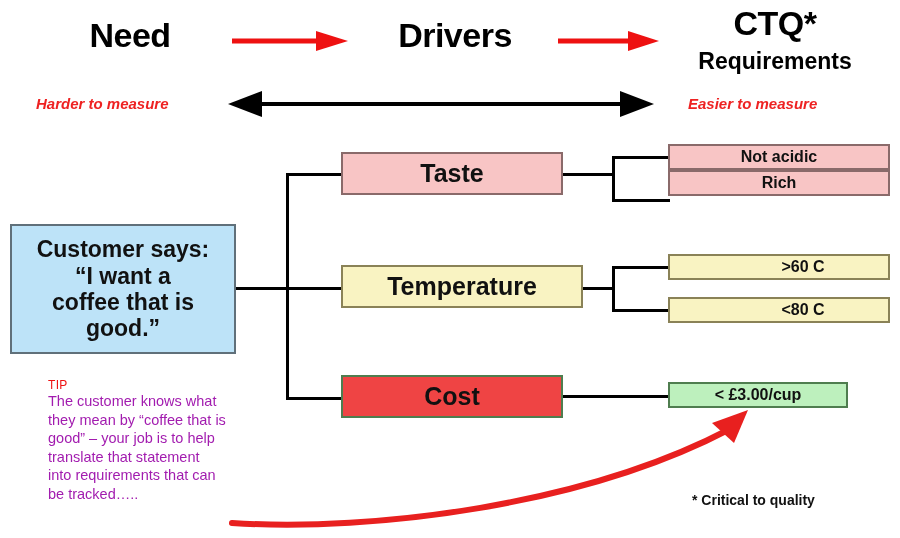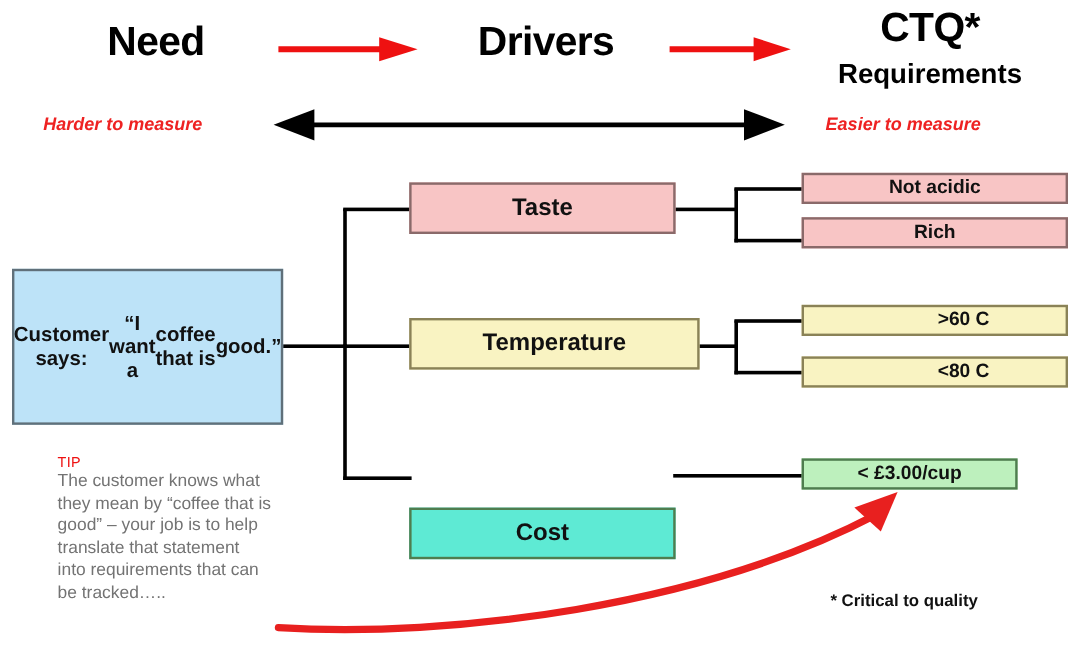--- a/index.html
+++ b/index.html
@@ -54,31 +54,32 @@
     align-items: center;
     justify-content: center;
     font-weight: bold;
     color: #111;
     text-align: center;
     line-height: 1.15;
   }
   .node-customer {
     background: #bde3f8;
     border: 2px solid #60707a;
-    font-size: 17px;
+    font-size: 23px;
     padding: 2px 6px;
+    flex-direction: column;
   }
   .node-customer span { display: block; }
   .node-driver {
-    font-size: 20px;
+    font-size: 25px;
     border: 2px solid #8a7a55;
   }
   .node-driver.pink   { background: #f8c5c5; border-color: #8a6a6a; }
   .node-driver.yellow { background: #f9f3c2; border-color: #8a8257; }
-  .node-driver.green  { background: #5eead4; border-color: #4f7d4f; margin-top: 48px; }
+  .node-driver.green  { background: #ef4444; border-color: #4f7d4f; }
   .node-ctq {
     font-size: 16px;
     border: 2px solid #8a7a55;
   }
   .node-ctq.pink   { background: #f8c5c5; border-color: #8a6a6a; }
   .node-ctq.yellow { background: #f9f3c2; border-color: #8a8257; padding-left: 48px; }
   .node-ctq.green  { background: #bdf0bd; border-color: #4f7d4f; }
 
   
   .line-h { background: #000; height: 3px; }
@@ -86,21 +87,21 @@
 
   
   .tip-head {
     font-weight: normal;
     font-size: 12px;
     color: #ee1111;
     letter-spacing: 0.3px;
   }
   .tip-body {
     font-size: 14.5px;
-    color: #737373;
+    color: #a21caf;
     line-height: 1.28;
     width: 210px;
   }
   .footnote {
     font-weight: bold;
     font-size: 14px;
     color: #111;
     white-space: nowrap;
   }
   svg { display: block; overflow: visible; }
@@ -173,21 +174,21 @@
   </div>
 
   <div class="abs node node-driver pink" style="left:341px; top:152px; width:222px; height:43px;">Taste</div>
 
   <div class="abs node node-driver yellow" style="left:341px; top:265px; width:242px; height:43px;">Temperature</div>
 
   <div class="abs node node-driver green" style="left:341px; top:375px; width:222px; height:43px;">Cost</div>
 
   <div class="abs node node-ctq pink" style="left:668px; top:144px; width:222px; height:26px;">Not acidic</div>
 
-  <div class="abs node node-ctq pink" style="left:668px; top:181px; width:222px; height:26px;">Rich</div>
+  <div class="abs node node-ctq pink" style="left:668px; top:170px; width:222px; height:26px;">Rich</div>
 
   <div class="abs node node-ctq yellow" style="left:668px; top:254px; width:222px; height:26px;">&gt;60 C</div>
 
   <div class="abs node node-ctq yellow" style="left:668px; top:297px; width:222px; height:26px;">&lt;80 C</div>
 
   <div class="abs node node-ctq green" style="left:668px; top:382px; width:180px; height:26px;">&lt; £3.00/cup</div>
 
   <div class="abs" style="left:48px; top:378px;">
     <div class="tip-head">TIP</div>
     <div class="tip-body">

